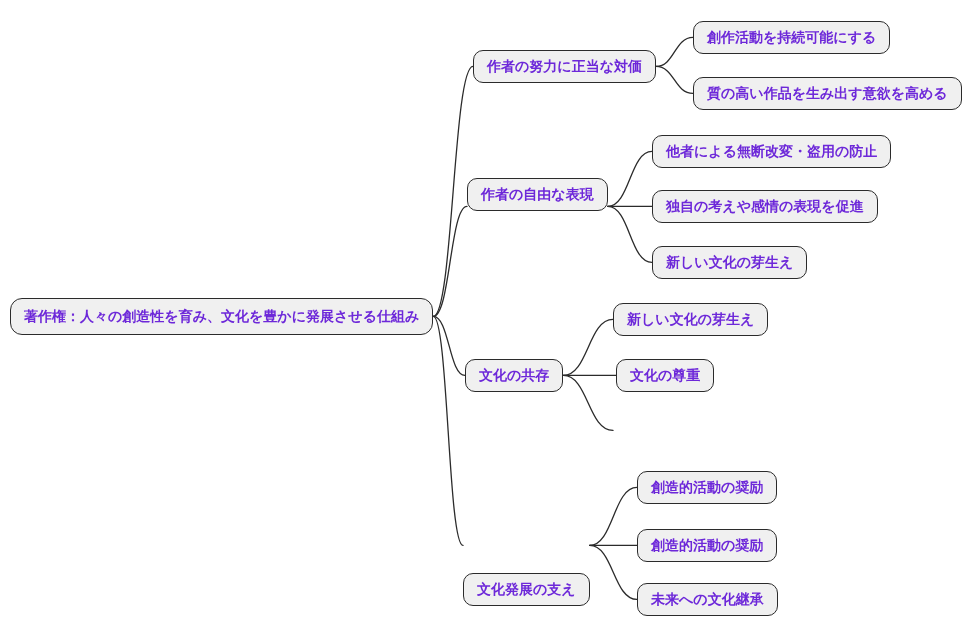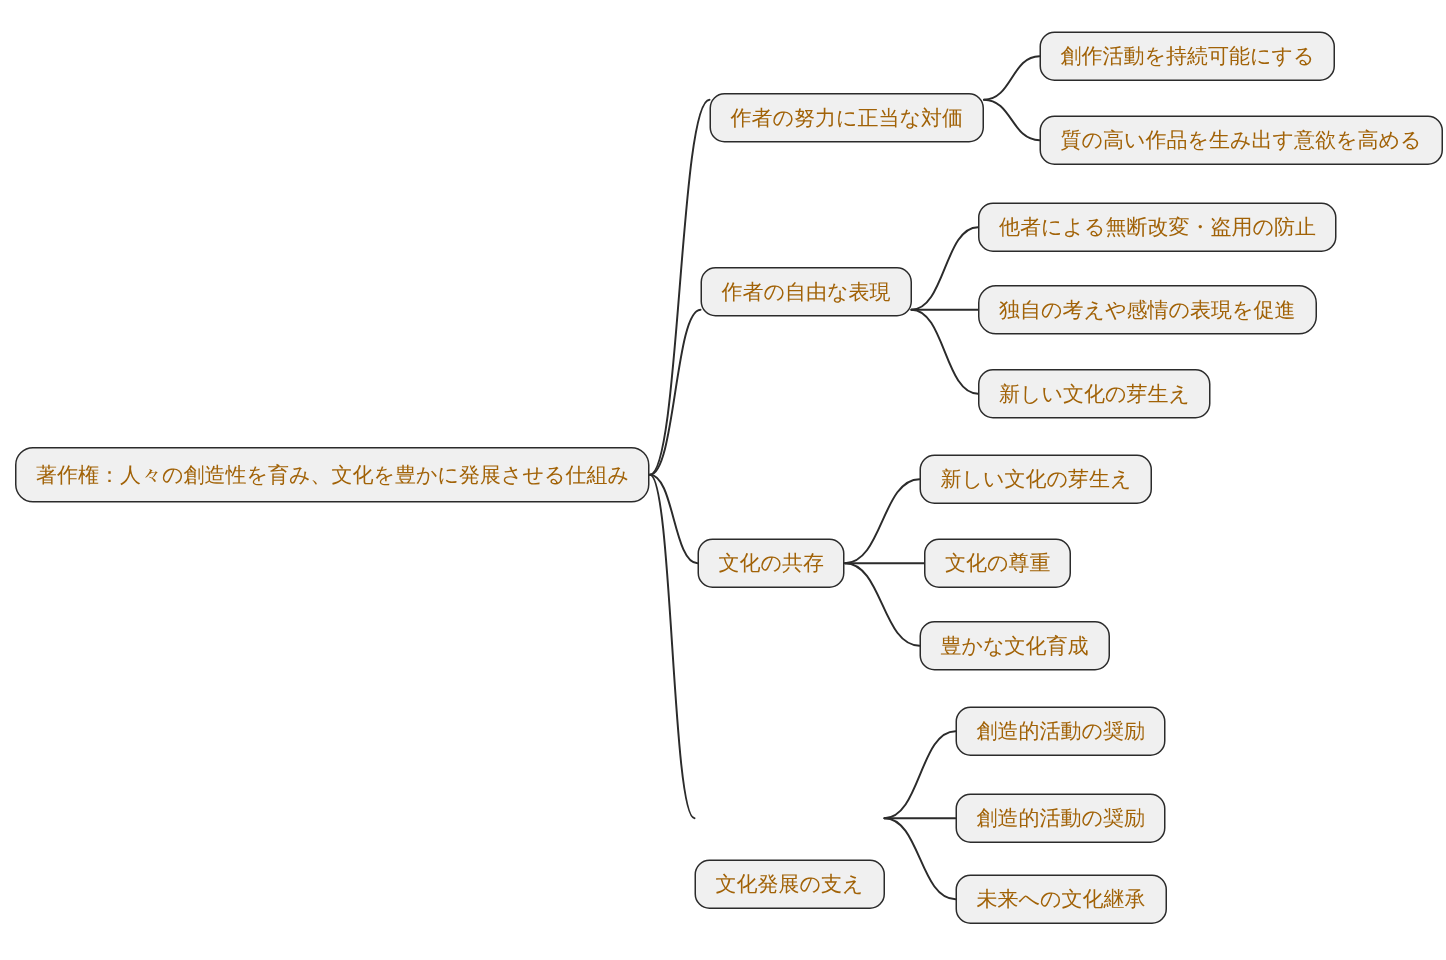--- a/index.html
+++ b/index.html
@@ -27,23 +27,24 @@
     stroke-linecap: round;
   }
   .node {
     position: absolute;
     background: #f0f0f0;
     border: 1.3px solid #2b2b2b;
     border-radius: 10px;
     padding: 6px 13px;
     font-size: 14px;
     line-height: 1.35;
-    color: #a16207;
+    color: #6d28d9;
     white-space: nowrap;
     box-sizing: border-box;
+    font-weight: bold;
   }
   .node.root {
     padding: 8px 13px;
     border-radius: 12px;
   }
 </style>
 </head>
 <body>
 
 <div id="mindmap">
@@ -63,54 +64,51 @@
       <path d="M 433.28125 316.4453125 C 448.140625 316.4453125, 448.140625 545.4453125, 463 545.4453125"></path>
       <path d="M 589.65625 545.4453125 C 613.328125 545.4453125, 613.328125 487.4453125, 637 487.4453125"></path>
       <path d="M 589.65625 545.4453125 C 613.328125 545.4453125, 613.328125 545.4453125, 637 545.4453125"></path>
       <path d="M 589.65625 545.4453125 C 613.328125 545.4453125, 613.328125 599.4453125, 637 599.4453125"></path>
     </svg>
 
   <div class="node root" style="left:10px; top:298px;">
     <span>著作権：人々の創造性を育み、文化を豊かに発展させる仕組み</span>
   </div>
 
-  <div class="node" style="left:473px; top:50px;margin-top:12px;">
+  <div class="node" style="left:473px; top:50px;">
     <span>作者の努力に正当な対価</span>
   </div>
   <div class="node" style="left:693px; top:21px;">
     <span>創作活動を持続可能にする</span>
   </div>
   <div class="node" style="left:693px; top:77px;">
     <span>質の高い作品を生み出す意欲を高める</span>
   </div>
 
   <div class="node" style="left:467px; top:178px;">
     <span>作者の自由な表現</span>
   </div>
   <div class="node" style="left:652px; top:135px;text-align:center;">
     <span>他者による無断改変・盗用の防止</span>
   </div>
-  <div class="node" style="left:652px; top:190px;border-radius:12px;">
+  <div class="node" style="left:652px; top:190px;">
     <span>独自の考えや感情の表現を促進</span>
   </div>
   <div class="node" style="left:652px; top:246px;">
     <span>新しい文化の芽生え</span>
   </div>
 
   <div class="node" style="left:465px; top:359px;">
     <span>文化の共存</span>
   </div>
   <div class="node" style="left:613px; top:303px;">
     <span>新しい文化の芽生え</span>
   </div>
   <div class="node" style="left:616px; top:359px;">
     <span>文化の尊重</span>
-  </div>
-  <div class="node" style="left:613px; top:414px;">
-    <span>豊かな文化育成</span>
   </div>
 
   <div class="node" style="left:463px; top:529px;margin-top:44px;">
     <span>文化発展の支え</span>
   </div>
   <div class="node" style="left:637px; top:471px;">
     <span>創造的活動の奨励</span>
   </div>
   <div class="node" style="left:637px; top:529px;">
     <span>創造的活動の奨励</span>

